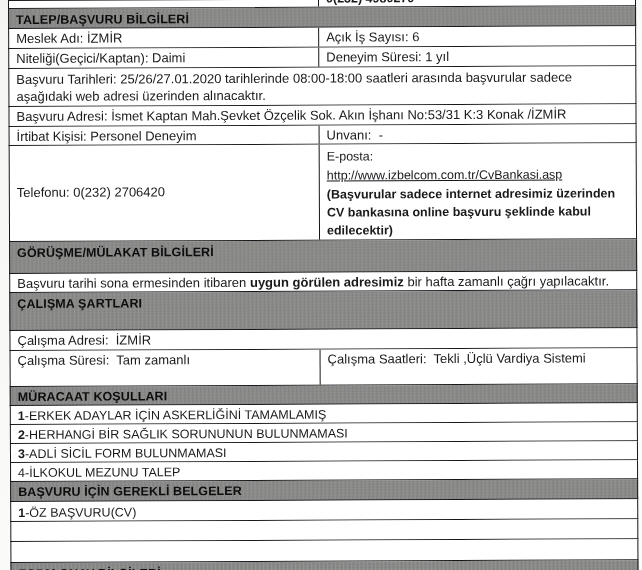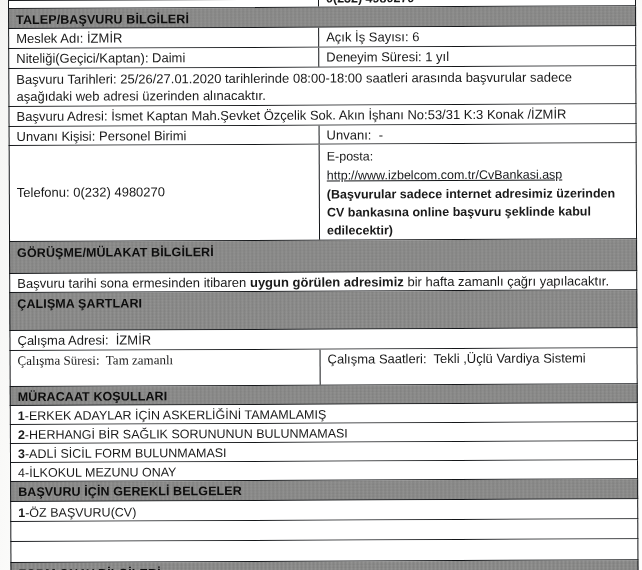--- a/index.html
+++ b/index.html
@@ -136,31 +136,31 @@
   <div class="row" style="height:38px;">
     <span class="cell-text" style="padding-top:3px; padding-right:6px;">Başvuru Tarihleri: 25/26/27.01.2020 tarihlerinde 08:00-18:00 saatleri arasında başvurular sadece aşağıdaki web adresi üzerinden alınacaktır.</span>
   </div>
 
   <div class="row" style="height:20px;">
     <span class="cell-text" style="padding-top:2px;">Başvuru Adresi: İsmet Kaptan Mah.Şevket Özçelik Sok. Akın İşhanı No:53/31 K:3 Konak /İZMİR</span>
   </div>
 
   <div class="row split" style="height:19px;">
     <div class="col-l">
-      <span class="cell-text" style="padding-top:2px;">Unvanı Kişisi: Personel Birimi</span>
+      <span class="cell-text" style="padding-top:2px;">İrtibat Kişisi: Personel Deneyim</span>
     </div>
     <div class="col-r">
       <span class="cell-text" style="padding-top:2px;">Unvanı:  -</span>
     </div>
   </div>
 
   <div class="row split" style="height:96px;">
     <div class="col-l">
       <div class="vcenter">
-        <span class="cell-text" style="padding-top:0;">Telefonu: 0(232) 4980270</span>
+        <span class="cell-text" style="padding-top:0;">Telefonu: 0(232) 2706420</span>
       </div>
     </div>
     <div class="col-r" style="padding-top:3px;">
       <span class="cell-text small" style="padding-top:1px;">E-posta:</span>
       <span class="cell-text small link" style="padding-top:3px;">http://www.izbelcom.com.tr/CvBankasi.asp</span>
       <span class="cell-text small bold" style="padding-top:3px; padding-right:8px; line-height:1.42;">(Başvurular sadece internet adresimiz üzerinden CV bankasına online başvuru şeklinde kabul edilecektir)</span>
     </div>
   </div>
 
   <div class="row band" style="height:32px;">
@@ -174,42 +174,42 @@
   <div class="row band" style="height:38px;">
     <span class="cell-text" style="padding-top:3px;">ÇALIŞMA ŞARTLARI</span>
   </div>
 
   <div class="row" style="height:20px;">
     <span class="cell-text" style="padding-top:2px;">Çalışma Adresi:  İZMİR</span>
   </div>
 
   <div class="row split" style="height:36px;">
     <div class="col-l">
-      <span class="cell-text" style="padding-top:2px;font-family:Liberation Serif, serif;">Çalışma Süresi:  Tam zamanlı</span>
+      <span class="cell-text" style="padding-top:2px;">Çalışma Süresi:  Tam zamanlı</span>
     </div>
     <div class="col-r">
       <span class="cell-text" style="padding-top:2px;">Çalışma Saatleri:  Tekli ,Üçlü Vardiya Sistemi</span>
     </div>
   </div>
 
   <div class="row band" style="height:19px;">
     <span class="cell-text" style="padding-top:2px;">MÜRACAAT KOŞULLARI</span>
   </div>
 
   <div class="row" style="height:19px;">
     <span class="cell-text small" style="padding-top:2px;"><span class="numlead">1</span><span>-ERKEK ADAYLAR İÇİN ASKERLİĞİNİ TAMAMLAMIŞ</span></span>
   </div>
   <div class="row" style="height:19px;">
     <span class="cell-text small" style="padding-top:2px;"><span class="numlead">2</span><span>-HERHANGİ BİR SAĞLIK SORUNUNUN BULUNMAMASI</span></span>
   </div>
   <div class="row" style="height:19px;">
     <span class="cell-text small" style="padding-top:2px;"><span class="numlead">3</span><span>-ADLİ SİCİL FORM BULUNMAMASI</span></span>
   </div>
   <div class="row" style="height:19px;">
-    <span class="cell-text small" style="padding-top:2px;"><span>4</span><span>-İLKOKUL MEZUNU ONAY</span></span>
+    <span class="cell-text small" style="padding-top:2px;"><span>4</span><span>-İLKOKUL MEZUNU TALEP</span></span>
   </div>
 
   <div class="row band" style="height:20px;">
     <span class="cell-text" style="padding-top:2px;">BAŞVURU İÇİN GEREKLİ BELGELER</span>
   </div>
 
   <div class="row" style="height:20px;">
     <span class="cell-text small" style="padding-top:3px;"><span class="numlead">1</span><span>-ÖZ BAŞVURU(CV)</span></span>
   </div>
 

